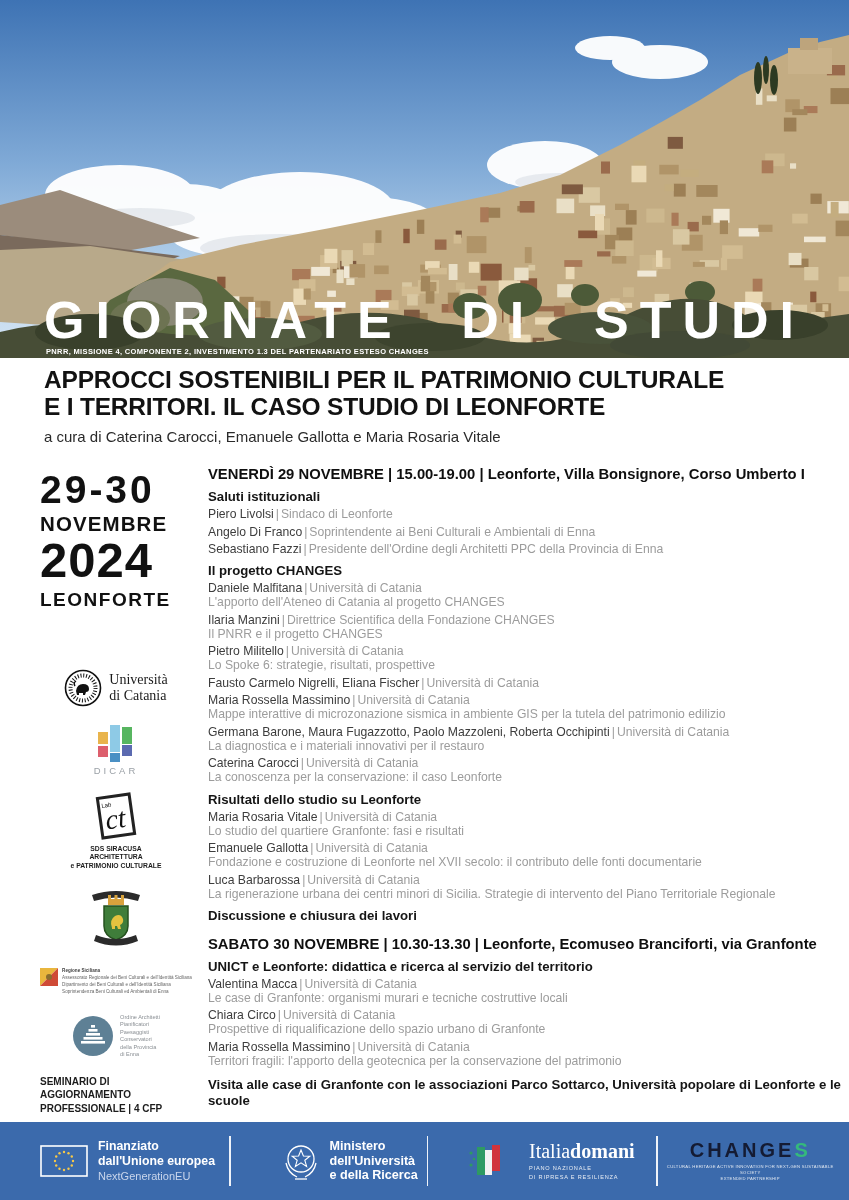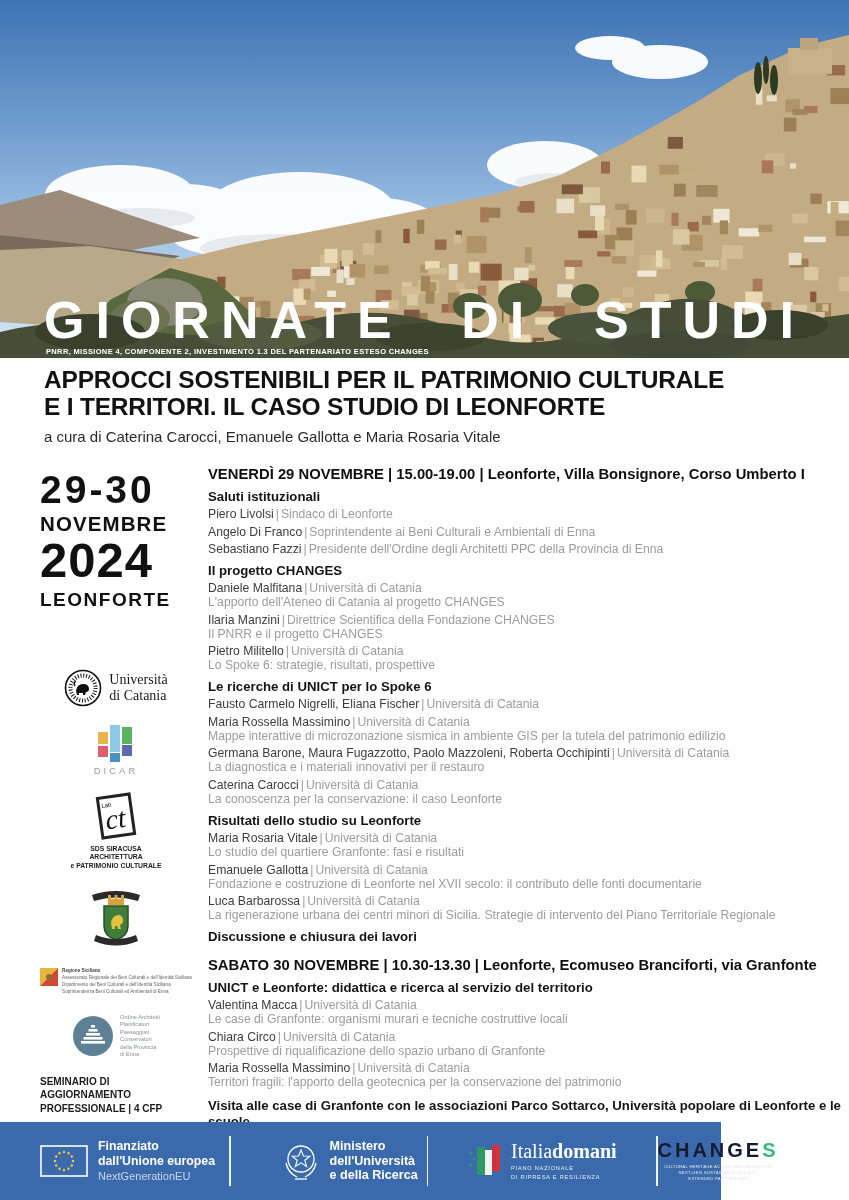--- a/index.html
+++ b/index.html
@@ -53,30 +53,30 @@
   .section-title{font-size:13.2px;font-weight:800;color:#151515;margin:7px 0 3px}
   .entry{margin-bottom:3.5px}
   .entry-head{font-size:12.2px;color:#3d3d3d;line-height:1.15}
   .entry-head .sep{color:#9c9c9c;padding:0 2px}
   .entry-head .affil{color:#9c9c9c}
   .talk{font-size:12.2px;color:#9c9c9c;line-height:1.15}
   .talk:empty{display:none}
   .closing{font-size:13.2px;font-weight:800;color:#151515;margin-top:9px;line-height:1.2}
 
   
-  .footer{position:absolute;left:0;bottom:0;width:721px;height:78px;background:#3b6aac;
+  .footer{position:absolute;left:0;bottom:0;width:849px;height:78px;background:#3b6aac;
           display:flex;align-items:center;color:#fff}
   .fsep{width:1.5px;height:50px;background:rgba(255,255,255,.92);flex:none}
   .fcell{display:flex;align-items:center;flex:none;box-sizing:border-box}
   .fcell.eu{width:229px;padding-left:40px;gap:10px}
   .eu-text{font-size:12.3px;font-weight:700;line-height:1.22}
   .eu-text .ngeu{font-weight:400;color:#c9d6ec;font-size:11px;margin-top:1px}
   .fcell.mur{width:196px;padding-left:50px;gap:9px}
   .mur-text{font-size:12.6px;font-weight:700;line-height:1.18}
-  .fcell.domani{width:228px;padding-left:40px;gap:9px}
+  .fcell.domani{width:228px;padding-left:40px;gap:27px}
   .domani-name{font-family:"Liberation Serif",serif;font-size:20px;line-height:1}
   .domani-name b{font-weight:700}
   .domani-sub{font-size:5.6px;letter-spacing:.8px;color:#e8edf5;margin-top:3px;line-height:1.5}
   .fcell.changes{flex:1;justify-content:center;flex-direction:column;padding-right:6px}
   .changes-word{font-size:20px;font-weight:800;letter-spacing:3px;color:#141b33;line-height:1}
   .changes-word .gs{color:#35b97c}
   .changes-tag{font-size:4.2px;color:#dfe6f0;letter-spacing:.3px;margin-top:4px;text-align:center;line-height:1.5}
 </style>
 </head>
 <body>
@@ -531,21 +531,20 @@
           <div class="entry-head"><span class="speaker">Ilaria Manzini</span><span class="sep">|</span><span class="affil">Direttrice Scientifica della Fondazione CHANGES</span></div>
           <div class="talk">Il PNRR e il progetto CHANGES</div>
         </div>
         <div class="entry">
           <div class="entry-head"><span class="speaker">Pietro Militello</span><span class="sep">|</span><span class="affil">Università di Catania</span></div>
           <div class="talk">Lo Spoke 6: strategie, risultati, prospettive</div>
         </div>
       </div>
 
       <div class="section">
-        <div class="section-title">Le ricerche di UNICT per lo Spoke 6</div>
         <div class="entry">
           <div class="entry-head"><span class="speaker">Fausto Carmelo Nigrelli, Eliana Fischer</span><span class="sep">|</span><span class="affil">Università di Catania</span></div>
         </div>
         <div class="entry">
           <div class="entry-head"><span class="speaker">Maria Rossella Massimino</span><span class="sep">|</span><span class="affil">Università di Catania</span></div>
           <div class="talk">Mappe interattive di microzonazione sismica in ambiente GIS per la tutela del patrimonio edilizio</div>
         </div>
         <div class="entry">
           <div class="entry-head"><span class="speaker">Germana Barone, Maura Fugazzotto, Paolo Mazzoleni, Roberta Occhipinti</span><span class="sep">|</span><span class="affil">Università di Catania</span></div>
           <div class="talk">La diagnostica e i materiali innovativi per il restauro</div>

